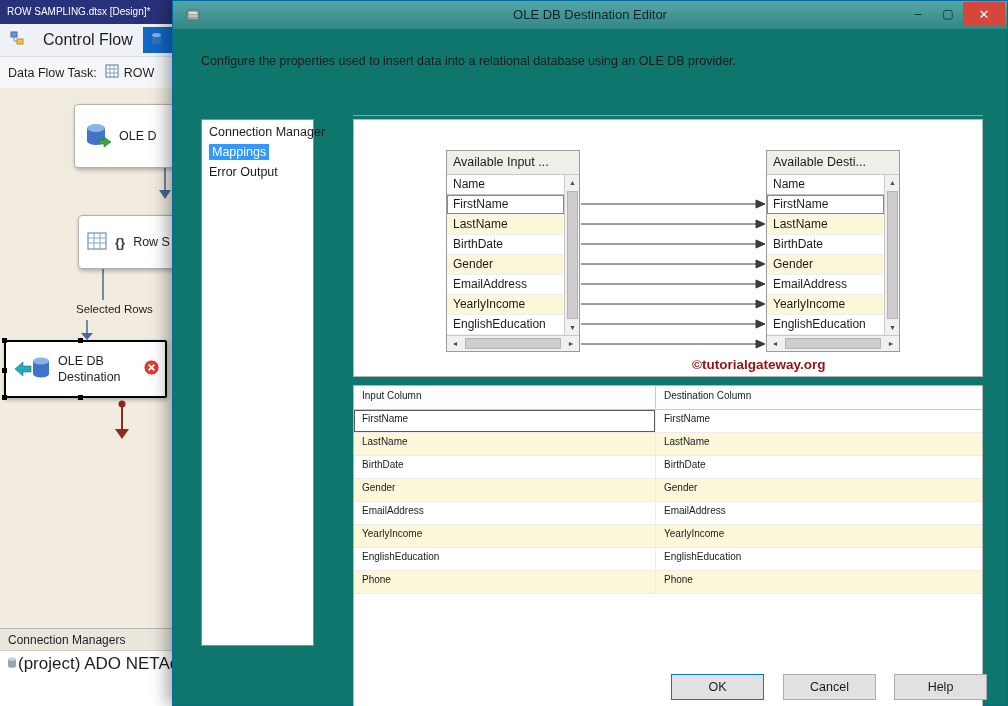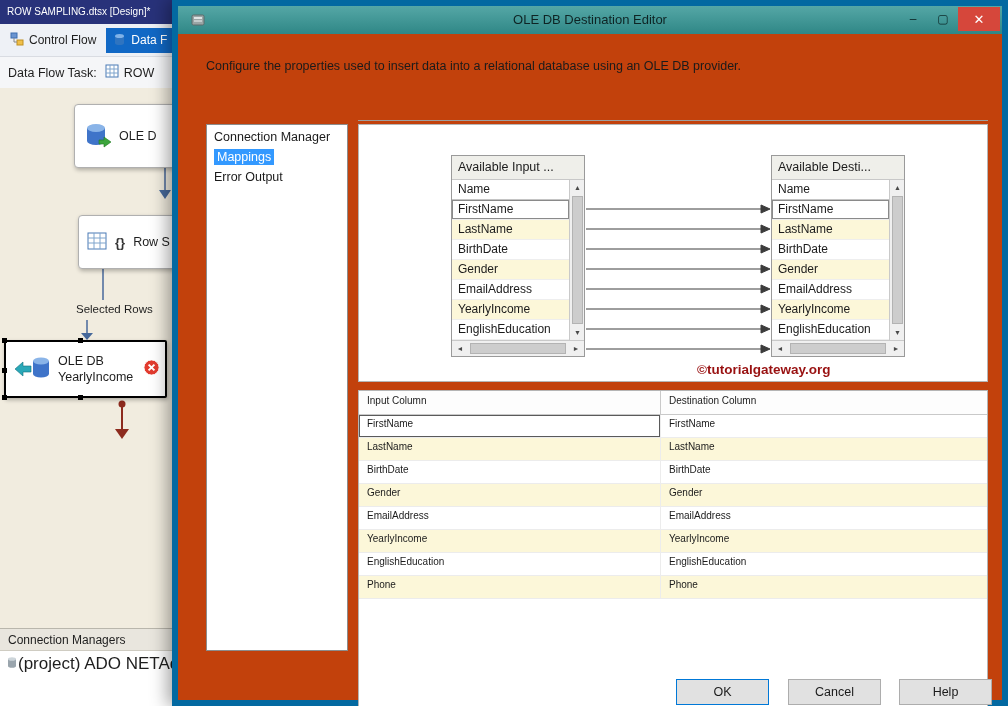--- a/index.html
+++ b/index.html
@@ -5,21 +5,21 @@
   * { margin:0; padding:0; box-sizing:border-box; font-family:"Liberation Sans", sans-serif; }
   html,body { width:1008px; height:706px; }
   #root { position:relative; width:1008px; height:706px; background:#f0f0f0; overflow:hidden; }
 
   
   .vs { position:absolute; left:0; top:0; width:172px; height:706px; background:#fff; overflow:hidden; }
   .vs-titlebar { position:absolute; left:0; top:0; width:100%; height:24px; background:#28327a;
                  color:#fff; font-size:10px; line-height:24px; padding-left:7px; white-space:nowrap; overflow:hidden; }
   .vs-tabstrip { position:absolute; top:24px; left:0; width:100%; height:33px; background:#eef1f6;
                  display:flex; align-items:center; gap:3px; padding-left:3px; border-bottom:1px solid #d9dce2; }
-  .tab { display:flex; align-items:center; gap:5px; padding:4px 7px; font-size:12px; color:#1e1e1e; white-space:nowrap; }
+  .tab { display:flex; align-items:center; gap:19px; padding:4px 7px; font-size:16px; color:#1e1e1e; white-space:nowrap; }
   .tab.active { background:#1168c5; color:#fff; }
   .vs-taskrow { position:absolute; top:57px; left:0; width:100%; height:31px; background:#f5f6f8;
                 display:flex; align-items:center; gap:8px; padding-left:8px; font-size:12.5px; color:#1e1e1e; white-space:nowrap; }
   .combo { display:flex; align-items:center; gap:5px; }
 
   .canvas { position:absolute; top:88px; left:0; width:172px; height:540px; background:#f1ecdf; overflow:hidden; }
   .canvas-svg { position:absolute; left:0; top:0; }
   .flowbox { position:absolute; background:#fff; border:1px solid #b0b0b0; border-radius:4px;
              box-shadow:1px 2px 4px rgba(0,0,0,.28); display:flex; align-items:center; gap:8px;
              padding:6px 8px; font-size:12.5px; color:#1e1e1e; }
@@ -32,34 +32,34 @@
   .handle { position:absolute; width:5px; height:5px; background:#000; }
   .error-badge { position:absolute; right:5px; top:50%; transform:translateY(-50%); }
 
   .cm-header { position:absolute; top:628px; left:0; width:100%; height:23px; background:#e9e6de;
                border-top:1px solid #b9b6ac; border-bottom:1px solid #cfccc2; display:flex; align-items:center;
                padding-left:8px; font-size:12px; color:#1e1e1e; }
   .cm-item { position:absolute; top:651px; left:0; width:100%; height:26px; background:#fff;
              display:flex; align-items:center; padding-left:6px; font-size:17px; color:#1e1e1e; white-space:nowrap; }
 
   
-  .dialog { position:absolute; left:172px; top:0; width:836px; height:706px; background:#c2410c;
-            border:6px solid #0369a1; box-shadow:-5px 0 16px rgba(0,0,0,.35); }
+  .dialog { position:absolute; left:172px; top:0; width:836px; height:706px; background:#0f766e;
+            border:1px solid #0369a1; box-shadow:-5px 0 16px rgba(0,0,0,.35); }
   .dlg-title { position:absolute; top:0; left:0; right:0; height:28px;
                background:linear-gradient(#55a7a6,#2f8786); }
   .dlg-title-text { position:absolute; left:0; right:0; top:0; height:28px; line-height:28px;
                     text-align:center; font-size:13px; color:#0e2424; }
   .dlg-icon { position:absolute; left:12px; top:6px; }
   .win-btns { position:absolute; right:2px; top:1px; display:flex; height:24px; z-index:2; }
   .win-btn { width:30px; display:flex; align-items:center; justify-content:center; font-size:12px; color:#0e2a2a; }
   .win-btn.close { width:42px; background:#d6473b; color:#fff; font-size:13px; }
 
   .dlg-desc { position:absolute; left:28px; top:53px; width:780px; font-size:12.5px; color:#1b1b1b; }
 
-  .nav { position:absolute; left:28px; top:118px; width:142px; height:527px; background:#fff;
+  .nav { position:absolute; left:28px; top:118px; width:113px; height:527px; background:#fff;
          border:1px solid #8c8c8c; padding-top:3px; font-size:12.5px; }
   .nav-item { height:20px; padding:2px 7px; color:#1b1b1b; white-space:nowrap; }
   .nav-item.selected span { background:#3399ff; color:#fff; padding:1px 3px; }
 
   .content-rule { position:absolute; left:180px; top:114px; width:630px; border-top:1px solid #9e9e9e; }
 
   .map-panel { position:absolute; left:180px; top:118px; width:630px; height:258px; background:#fff;
                border:1px solid #b5b5b5; }
   .map-svg { position:absolute; left:0; top:0; pointer-events:none; }
   .watermark { position:absolute; left:338px; top:237px; font-size:13.5px; font-weight:bold; color:#991111; white-space:nowrap; }
@@ -190,21 +190,21 @@
         <div class="handle" style="left:-4px; bottom:-4px;"></div>
         <div class="handle" style="left:72px; top:-4px;"></div>
         <div class="handle" style="left:72px; bottom:-4px;"></div>
         <span>
           <svg width="36" height="30">
             <path d="M19 8 v13 a8 3.5 0 0 0 16 0 v-13" fill="#3f74c9"></path>
             <ellipse cx="27" cy="8" rx="8" ry="3.5" fill="#8ab4e8"></ellipse>
             <polygon points="1,16 9,9 9,13 17,13 17,19 9,19 9,23" fill="#2aa8b8" stroke="#13707d" stroke-width="0.6"></polygon>
           </svg>
         </span>
-        <span class="dest-label">OLE DB YearlyIncome</span>
+        <span class="dest-label">OLE DB Destination</span>
         <span class="error-badge">
           <svg width="17" height="17">
               <circle cx="8.5" cy="8.5" r="7.6" fill="#e23b2e" stroke="#fff" stroke-width="1"></circle>
               <path d="M5.6 5.6 L11.4 11.4 M11.4 5.6 L5.6 11.4" stroke="#fff" stroke-width="2"></path>
             </svg>
         </span>
       </div>
     </div>
 
     <div class="cm-header">

